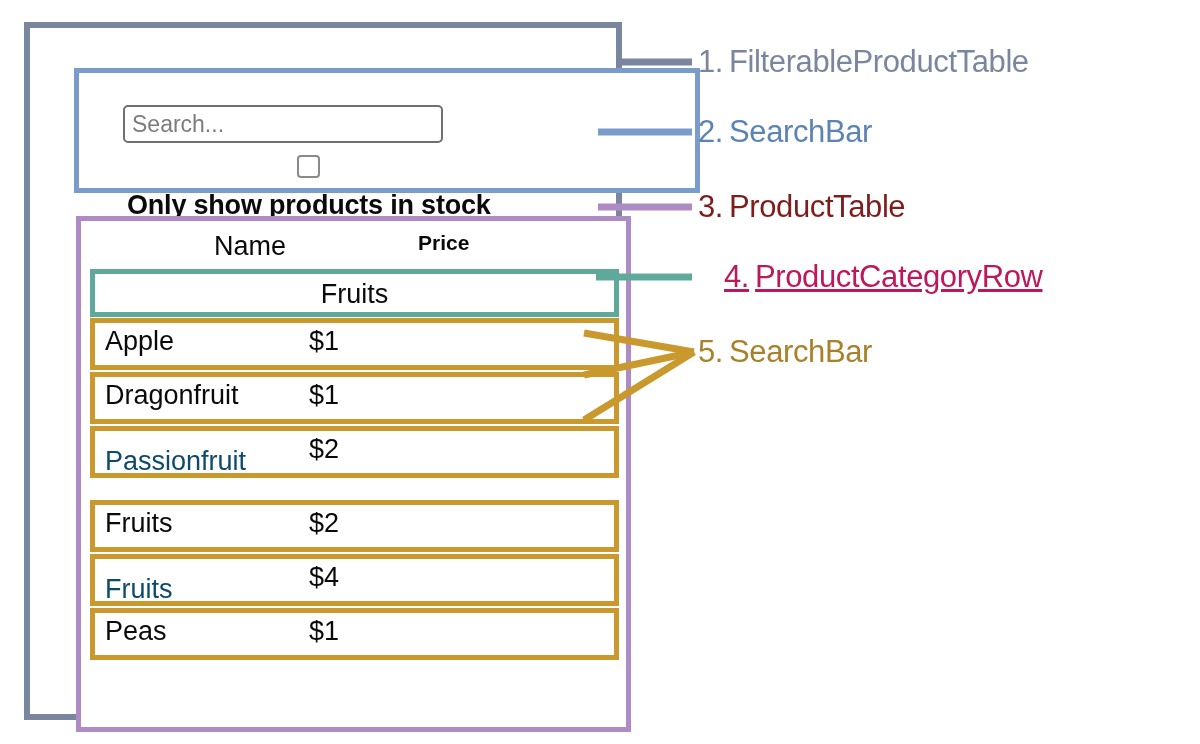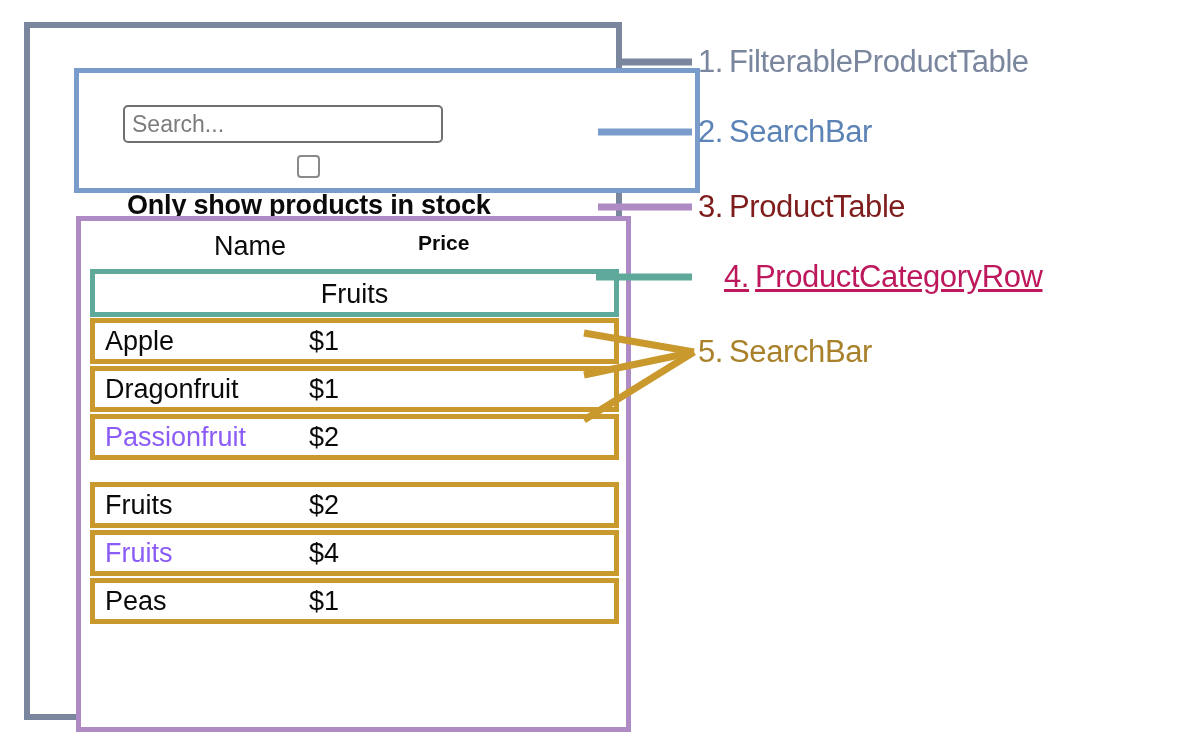--- a/index.html
+++ b/index.html
@@ -149,34 +149,34 @@
     text-align: center;
     font-size: 27px;
     font-weight: 400;
     color: #0a0a0a;
   }
 
   .prod-row {
     position: relative;
     box-sizing: border-box;
     width: 529px;
-    height: 46px;
+    height: 52px;
     border: 5px solid #c9992e;
     background: #ffffff;
     margin-bottom: 2px;
   }
   .prod-name {
     position: absolute;
     left: 10px;
     top: 3px;
     font-size: 27px;
     color: #0a0a0a;
     white-space: nowrap;
   }
-  .prod-name.out-of-stock { color: #8b5cf6; }
+  .prod-name.out-of-stock { color: #0c4a6e; margin-top: 12px; }
   .prod-price {
     position: absolute;
     left: 214px;
     top: 3px;
     font-size: 27px;
     color: #0a0a0a;
   }
 
   .group-gap { height: 20px; }
 

